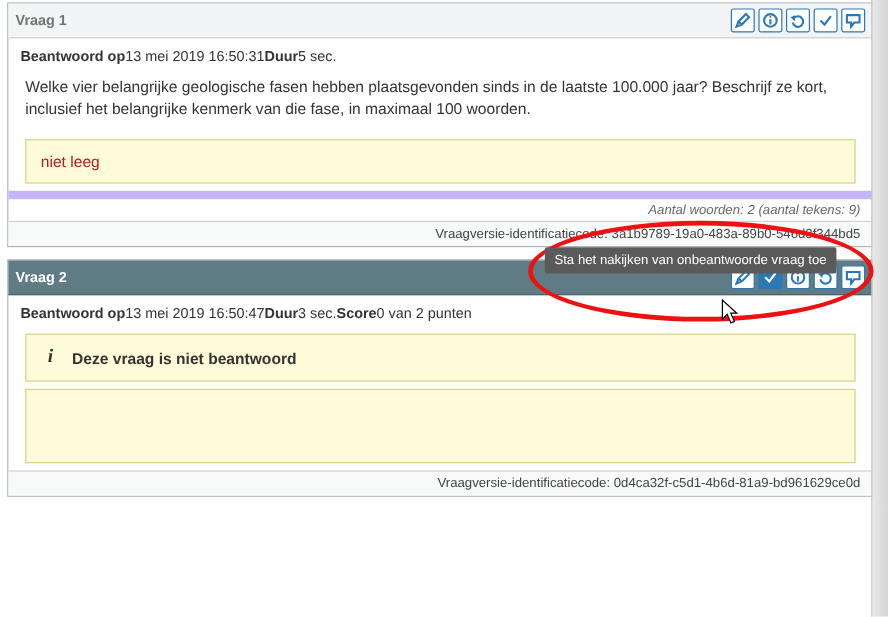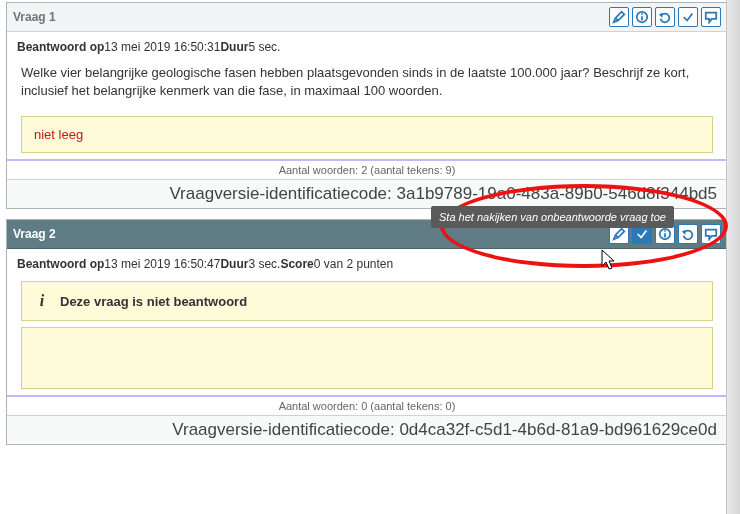--- a/index.html
+++ b/index.html
@@ -114,29 +114,30 @@
     font-weight: bold;
     font-family: Georgia, serif;
     font-style: italic;
     font-size: 16px;
     width: 16px;
     text-align: center;
     color: #333;
   }
 
   .counts {
+    font-style: italic;
     color: #666;
     font-size: 11px;
-    text-align: center;
-    border-top: 2px solid #c4b5fd;
+    text-align: right;
+    border-top: 7px solid #c4b5fd;
     padding: 3px 10px;
     margin-top: 4px;
   }
   .idline {
-    font-size: 17px;
+    font-size: 11px;
     color: #444;
     text-align: right;
     border-top: 1px solid #d0d3d5;
     padding: 4px 10px;
     background: #f8f9f9;
   }
 
   .tooltip {
     position: absolute;
     background: #5a5a5a;
@@ -267,32 +268,31 @@
     <div class="warnbox">
       <span class="iicon">i</span>
       <span>Deze vraag is niet beantwoord</span>
     </div>
 
 
     <div class="answerbox tall">
       <span></span>
     </div>
 
-    <div class="counts">Aantal woorden: 0 (aantal tekens: 0)</div>
     <div class="idline">
       <span>Vraagversie-identificatiecode:</span>
       <span>0d4ca32f-c5d1-4b6d-81a9-bd961629ce0d</span>
     </div>
   </div>
 
 </div>
 
 <div class="sidegutter"></div>
 
-<div class="tooltip" style="left:431px; top:206px;font-style:italic;">Sta het nakijken van onbeantwoorde vraag toe</div>
+<div class="tooltip" style="left:454px; top:206px;">Sta het nakijken van onbeantwoorde vraag toe</div>
 
 <div class="red-oval" style="left:440px; top:184px; width:288px; height:84px;"></div>
 
 <div class="cursor" style="left:598px; top:248px;">
   <svg width="20" height="24" viewBox="0 0 20 24">
     <path d="M4 2 L4 18 L8 14 L11 21 L14 20 L11 13 L16 13 Z" fill="#fff" stroke="#000" stroke-width="1"></path>
   </svg>
 </div>
 
 </body></html>

